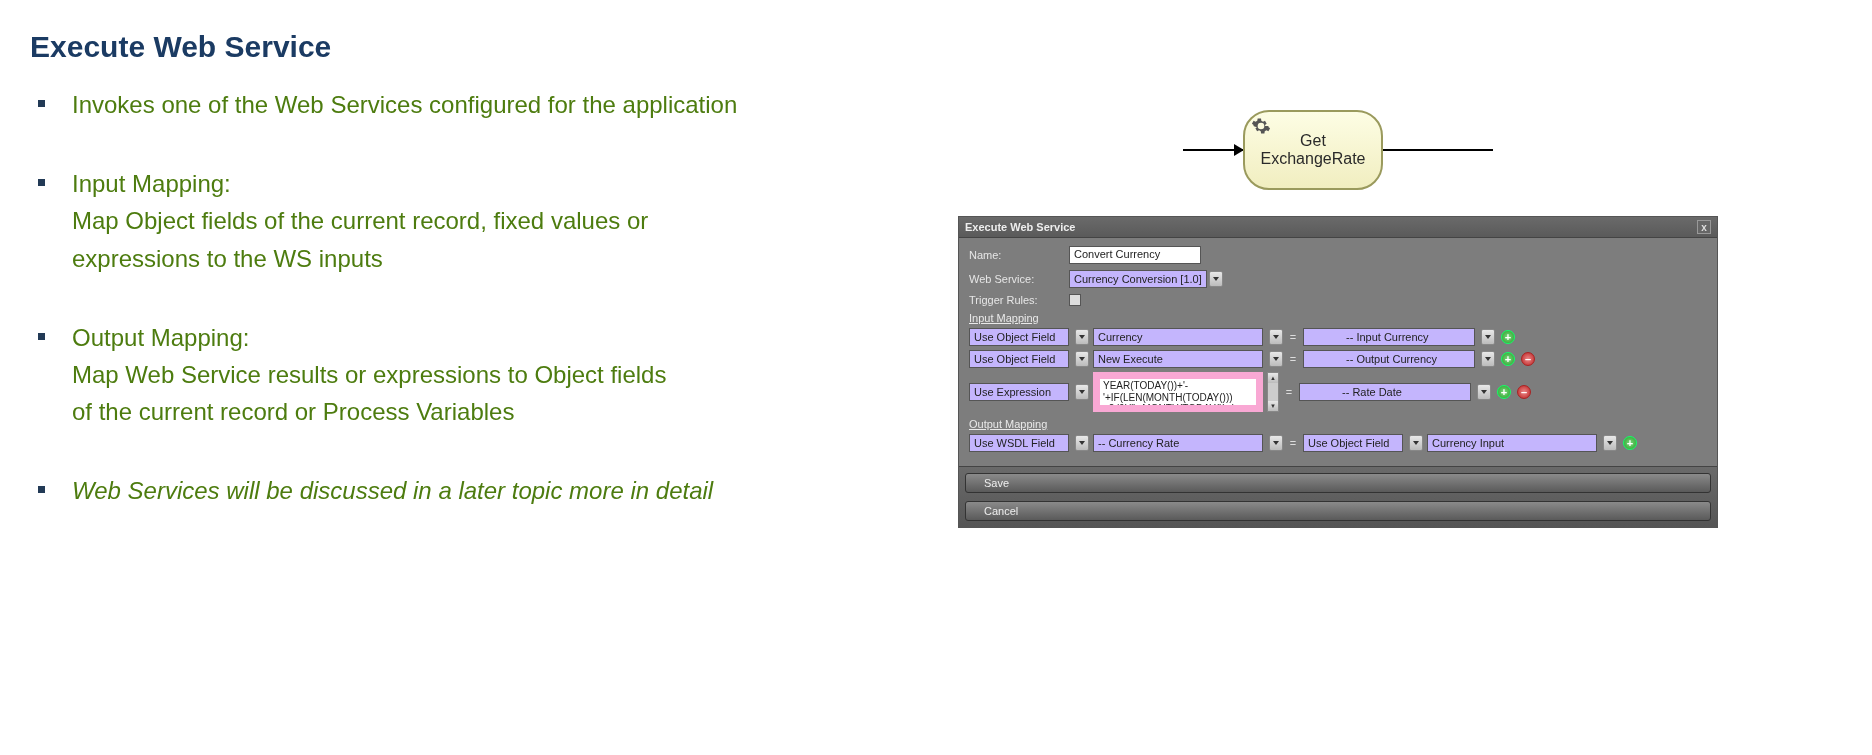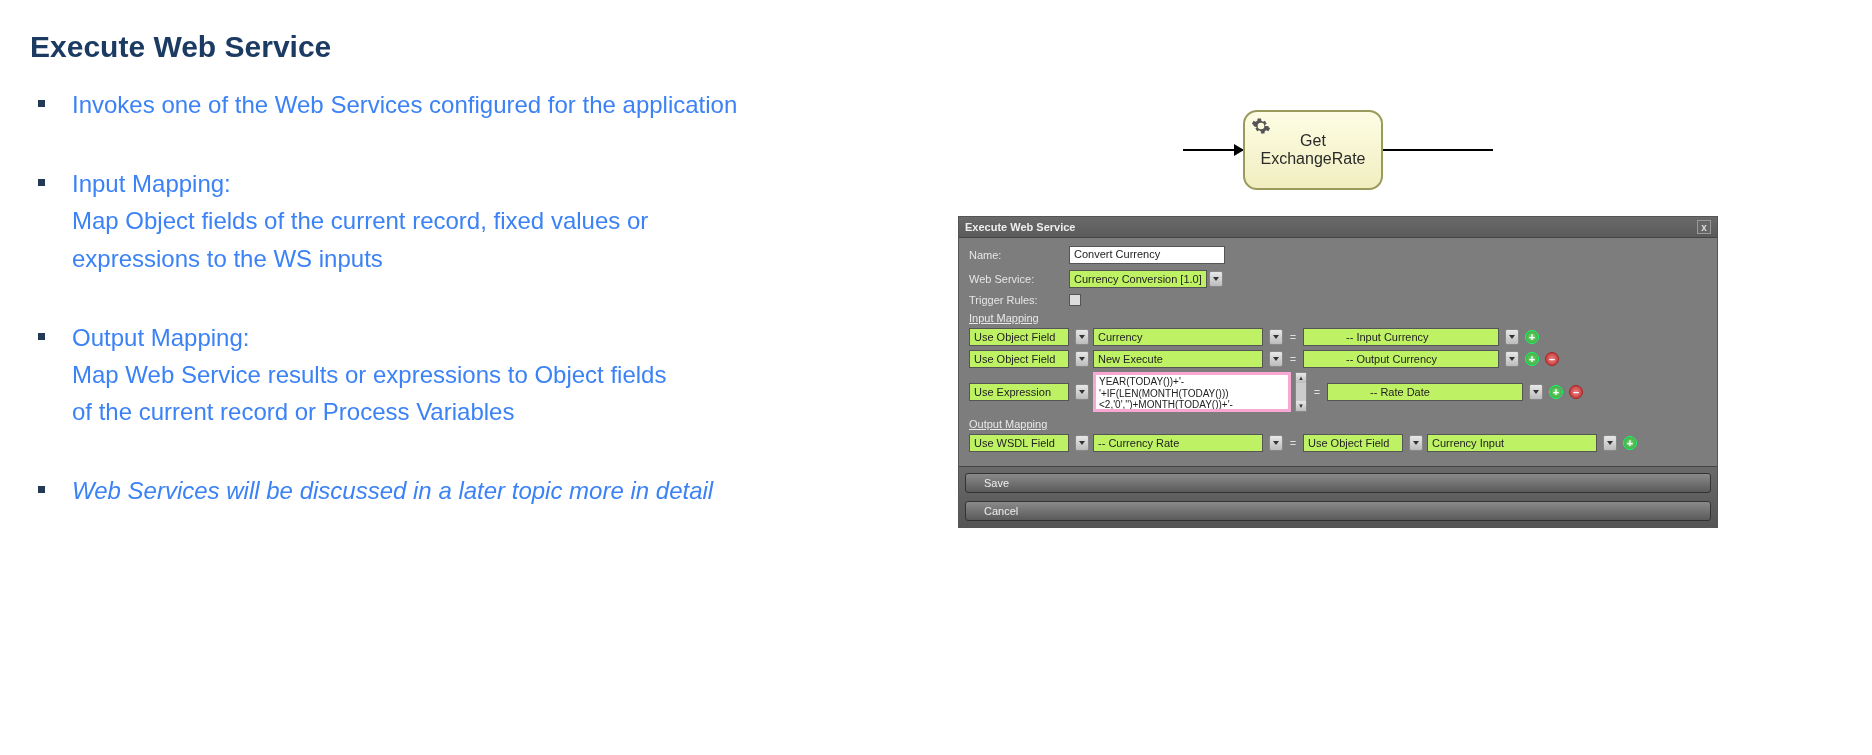--- a/index.html
+++ b/index.html
@@ -20,21 +20,21 @@
     margin: 0 0 22px 0;
     color: #1b3b63;
   }
   ul.bullets { list-style: none; padding: 0; margin: 0; }
   ul.bullets > li {
     position: relative;
     padding-left: 42px;
     font-size: 24px;
     line-height: 1.55;
     margin-bottom: 42px;
-    color: #3b82f6;
+    color: #4d7c0f;
   }
   ul.bullets > li::before {
     content: "";
     position: absolute;
     left: 8px;
     top: 14px;
     width: 7px;
     height: 7px;
     background: #223a56;
   }
@@ -45,21 +45,21 @@
   .node-wrap { display: flex; align-items: center; justify-content: center; margin-bottom: 26px; }
   .arrow-line { width: 60px; height: 2px; background: #000; position: relative; }
   .arrow-line.tail::after {
     content: ""; position: absolute; right: -1px; top: -5px;
     border-left: 10px solid #000; border-top: 6px solid transparent; border-bottom: 6px solid transparent;
   }
   .node-box {
     width: 140px; height: 80px;
     background: linear-gradient(#fdfde4, #f1eec0);
     border: 2px solid #9a9a5d;
-    border-radius: 14px;
+    border-radius: 26px;
     position: relative;
     display: flex; flex-direction: column; align-items: center; justify-content: center;
     font-size: 16px; line-height: 1.15; color: #2a2a2a;
   }
   .node-box .gear { position: absolute; top: 4px; left: 6px; }
   .node-box .gear svg { width: 20px; height: 20px; }
   .arrow-line.out { width: 110px; }
 
   
   .dialog {
@@ -83,53 +83,53 @@
     width: 14px; height: 14px; border: 1px solid #999; background: #666;
     display: inline-flex; align-items: center; justify-content: center; font-size: 10px; color: #ddd;
   }
   .dialog .body { padding: 8px 10px 10px 10px; }
   .form-row { display: flex; align-items: center; margin-bottom: 6px; }
   .form-row .lbl { width: 100px; font-size: 11px; }
   .txt-input {
     background: #fff; color: #222; border: 1px solid #555;
     height: 18px; padding: 1px 4px; font-size: 11px;
   }
-  .txt-input.w160 { width: 156px; }
+  .txt-input.w160 { width: 132px; }
   .select-like {
-    background: #bef264; color: #222; border: 1px solid #555;
+    background: #c4b5fd; color: #222; border: 1px solid #555;
     height: 18px; padding: 1px 4px; font-size: 11px;
     display: inline-flex; align-items: center; justify-content: space-between;
     position: relative;
   }
   .dd-btn {
     width: 14px; height: 16px;
     background: linear-gradient(#e8e8e8,#bcbcbc);
     border: 1px solid #888; border-radius: 2px;
     display: inline-flex; align-items: center; justify-content: center;
     margin-left: 2px; flex: 0 0 auto;
   }
   .dd-btn::after { content: ""; border-left:3px solid transparent; border-right:3px solid transparent; border-top:4px solid #333; }
   .chk { width: 12px; height: 12px; background: #ddd; border: 1px solid #555; display: inline-block; }
   .section-hdr { font-size: 11px; text-decoration: underline; margin: 6px 0 4px 0; color: #e9e9e9; }
 
   .map-row { display: flex; align-items: center; margin-bottom: 4px; gap: 4px; }
   .sel-sm { width: 100px; text-align: right; }
   .sel-md { width: 170px; }
   .eq { width: 12px; text-align: center; font-size: 11px; color: #ddd; }
-  .sel-lg { width: 196px; padding-left: 42px; }
+  .sel-lg { width: 172px; padding-left: 42px; }
   .icon-round {
     width: 14px; height: 14px; border-radius: 50%;
     display: inline-flex; align-items: center; justify-content: center;
     font-size: 11px; font-weight: 700; color: #fff; margin-left: 2px;
   }
   .icon-round.add { background: radial-gradient(#7edc7e,#2a9a2a); border: 1px solid #1f6; }
   .icon-round.del { background: radial-gradient(#ec8a8a,#b22); border: 1px solid #a22; }
   .textarea-like {
-    background: #fff; color: #222; border: 3px solid #f9a8d4;
-    width: 198px; height: 40px; padding: 1px 3px; font-size: 10px; line-height: 1.15;
+    background: #fff; color: #222; border: 7px solid #f9a8d4;
+    width: 170px; height: 40px; padding: 1px 3px; font-size: 10px; line-height: 1.15;
     overflow: hidden;
   }
   .dialog .footer {
     background: linear-gradient(#6a6a6a,#555);
     padding: 6px; display: flex; justify-content: flex-end; gap: 8px;
     border-top: 1px solid #444;
     flex-direction: column;
   }
   .dlg-btn {
     background: linear-gradient(#8a8a8a,#5a5a5a);

